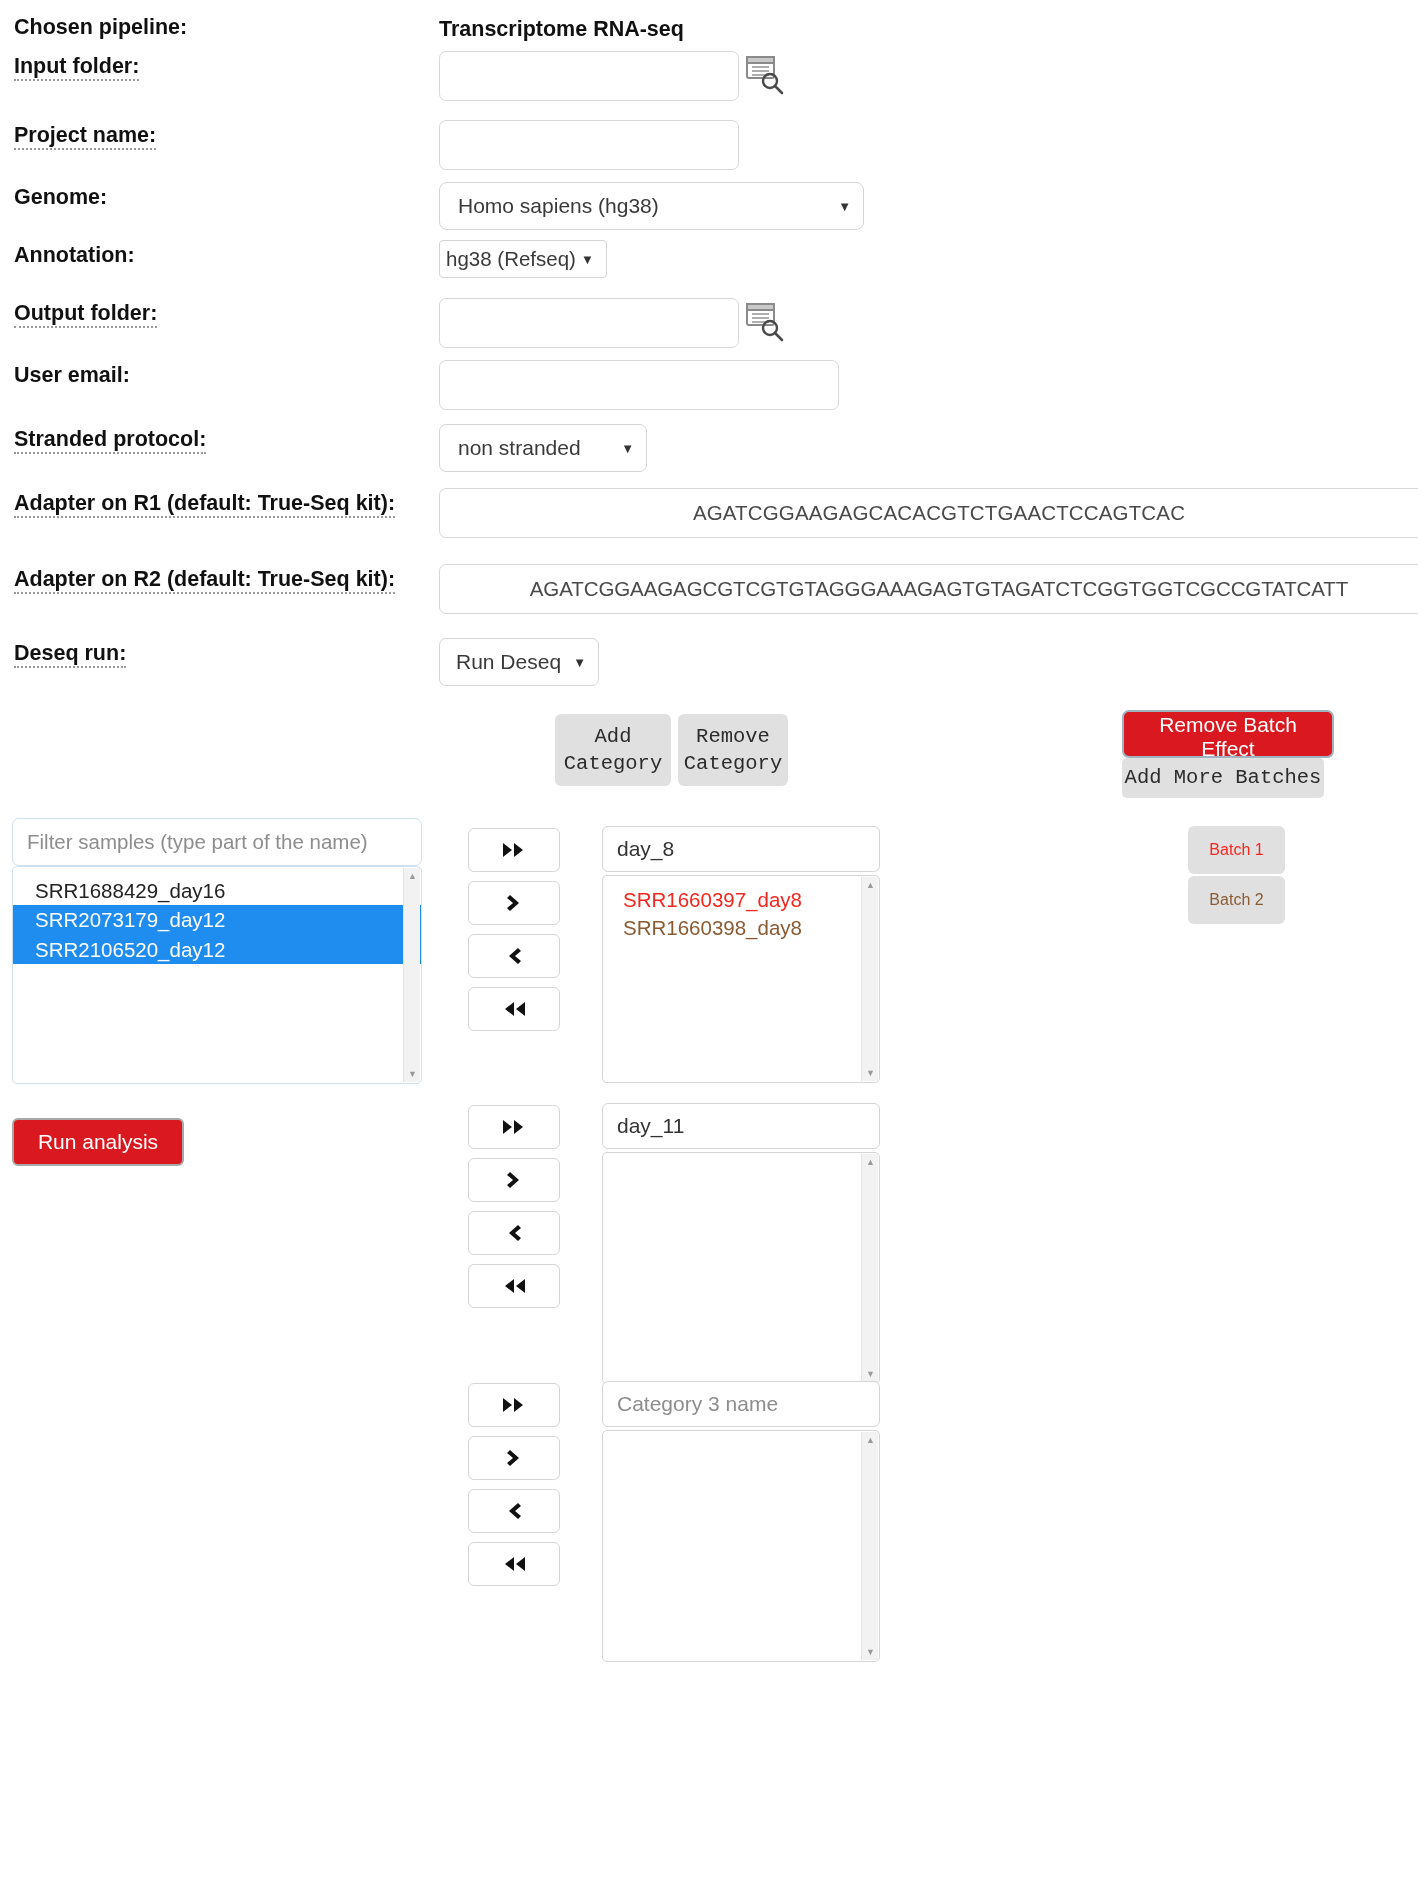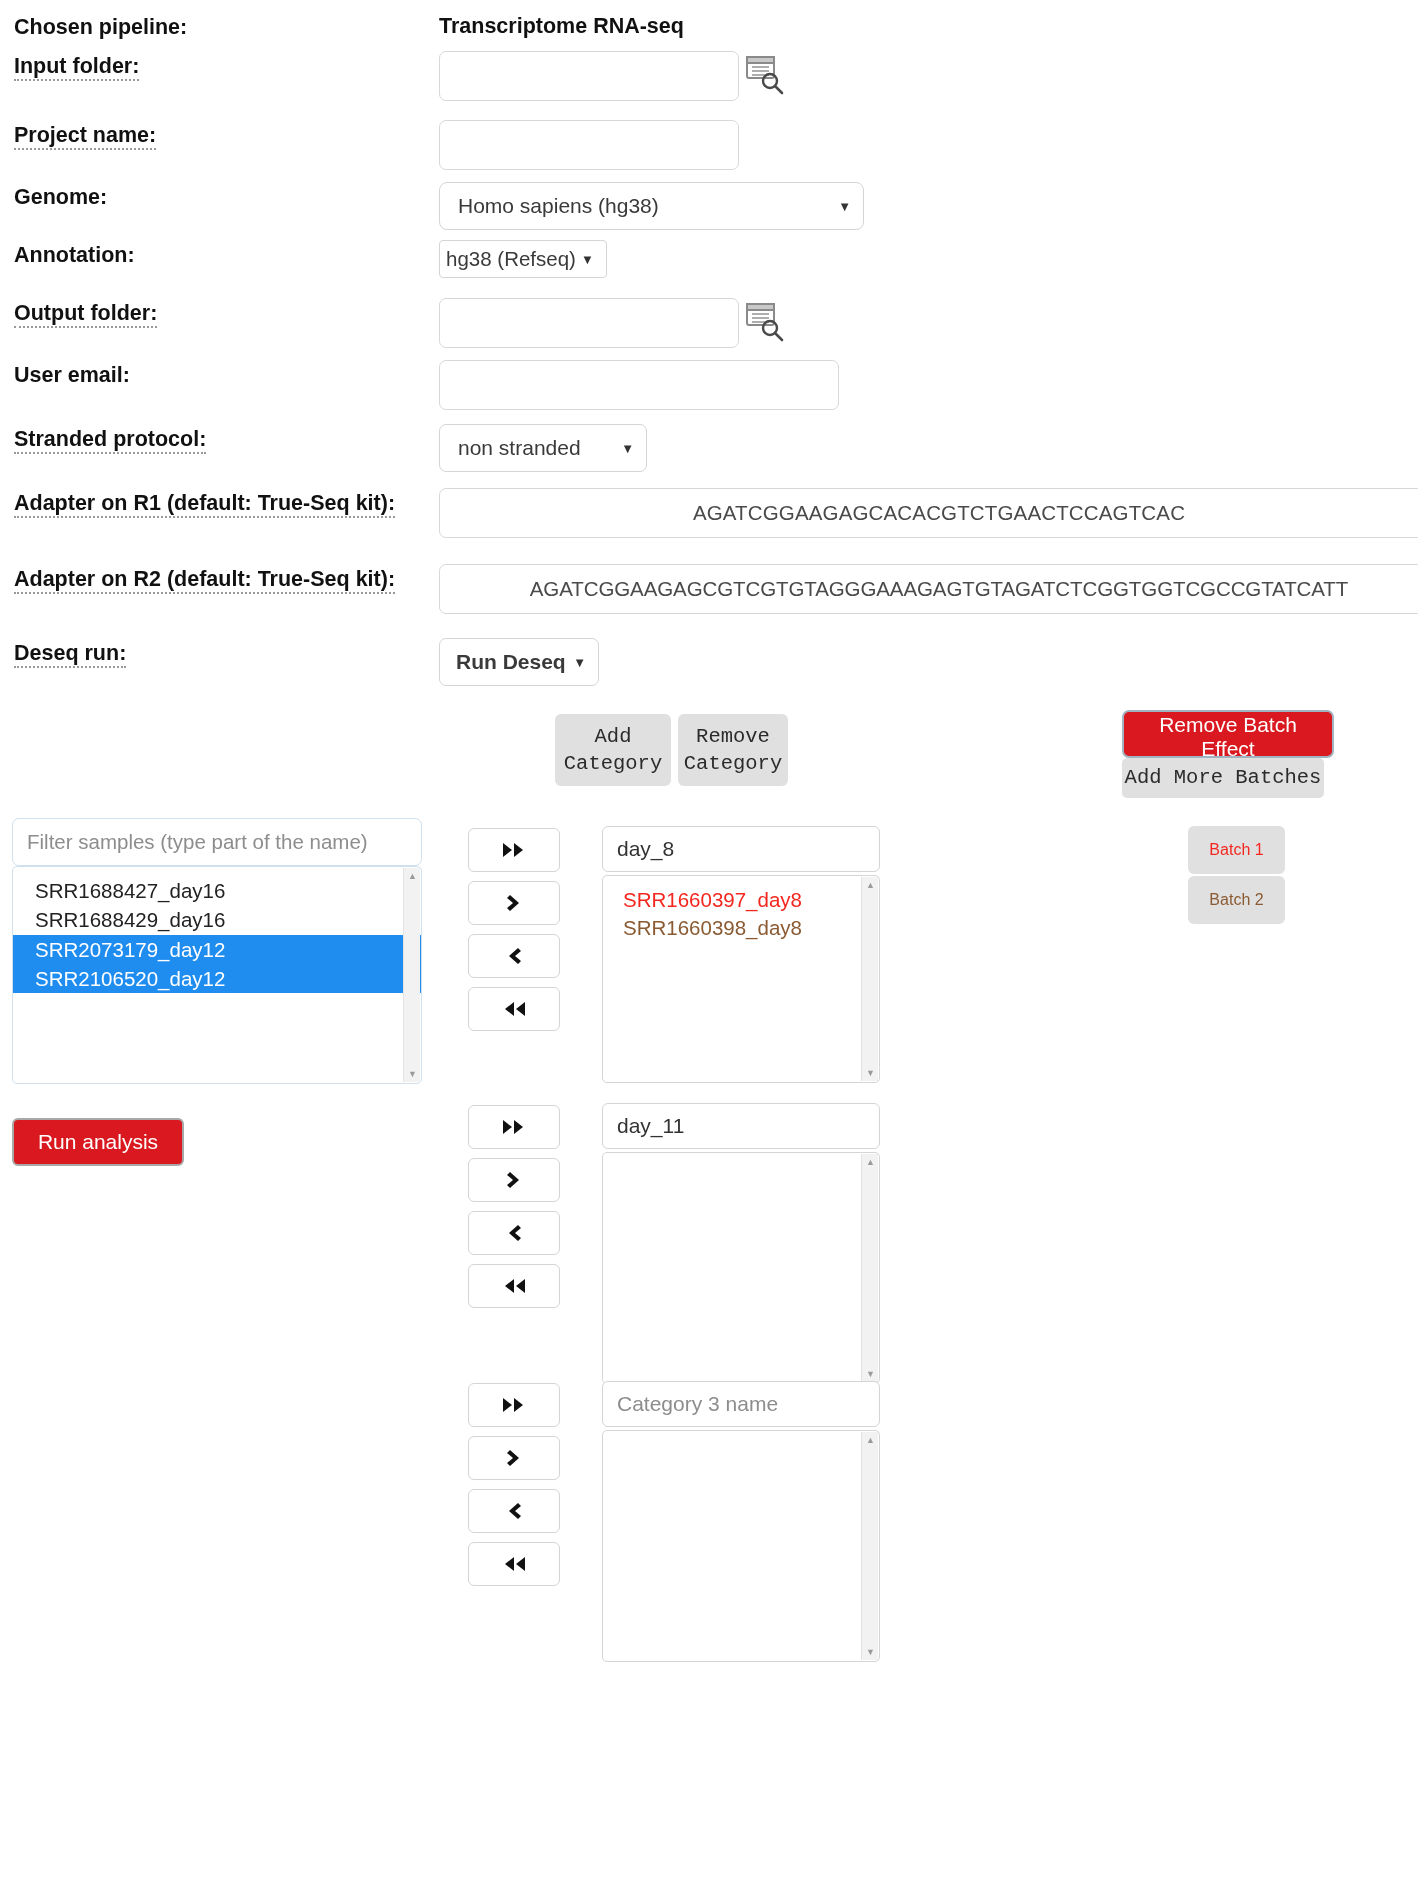--- a/index.html
+++ b/index.html
@@ -100,21 +100,21 @@
     right: 12px;
     top: 50%;
     transform: translateY(-45%);
     font-size: 13px;
     color: #333;
     line-height: 1;
   }
   .sel.genome { width: 425px; border-radius: 8px; }
   .sel.annotation { height: 38px; border-radius: 4px; padding: 0 30px 0 6px; font-size: 20.5px; }
   .sel.stranded { width: 208px; height: 48px; }
-  .sel.deseq { width: 160px; height: 48px; padding-left: 16px; font-weight: bold; }
+  .sel.deseq { width: 160px; height: 48px; padding-left: 16px; }
 
   .folder-icon {
     width: 40px; height: 44px;
     margin-left: 6px;
     position: relative;
     flex: 0 0 40px;
     margin-top: 2px;
   }
 
   
@@ -290,21 +290,21 @@
     cursor: pointer;
     display: block;
     margin-bottom: 2px;
   }
 </style>
 </head>
 <body>
 
 <div class="form-area">
 
-  <div class="frow" style="min-height:42px; padding-top:12px;">
+  <div class="frow" style="min-height:42px; padding-top:4px;align-items:flex-end;">
     <div class="flabel">Chosen pipeline:</div>
     <div class="fctl">
       <div class="static-val">Transcriptome RNA-seq</div>
     </div>
   </div>
 
   <div class="frow" style="min-height:62px; padding-top:9px;">
     <div class="flabel dotted"><span class="u">Input folder:</span></div>
     <div class="fctl">
       <input class="txt w-folder" value="" style="">
@@ -415,21 +415,20 @@
   <button class="btn-remove-batch">Remove Batch Effect</button>
   <button class="gbtn btn-add-batches">Add More Batches</button>
 </div>
 
 <div class="panel" style="height:820px;">
 
   <input class="filter-input" value="" placeholder="Filter samples (type part of the name)" style="">
 
   <div class="sample-list">
     <div class="inner">
-      <div class="sitem">SRR1688427_day16</div>
       <div class="sitem">SRR1688429_day16</div>
       <div class="sitem sel-blue">SRR2073179_day12</div>
       <div class="sitem sel-blue">SRR2106520_day12</div>
     </div>
     <div class="scrollbar">
       <div class="thumb-up">▲</div>
       <div class="thumb-dn">▼</div>
     </div>
   </div>
 

